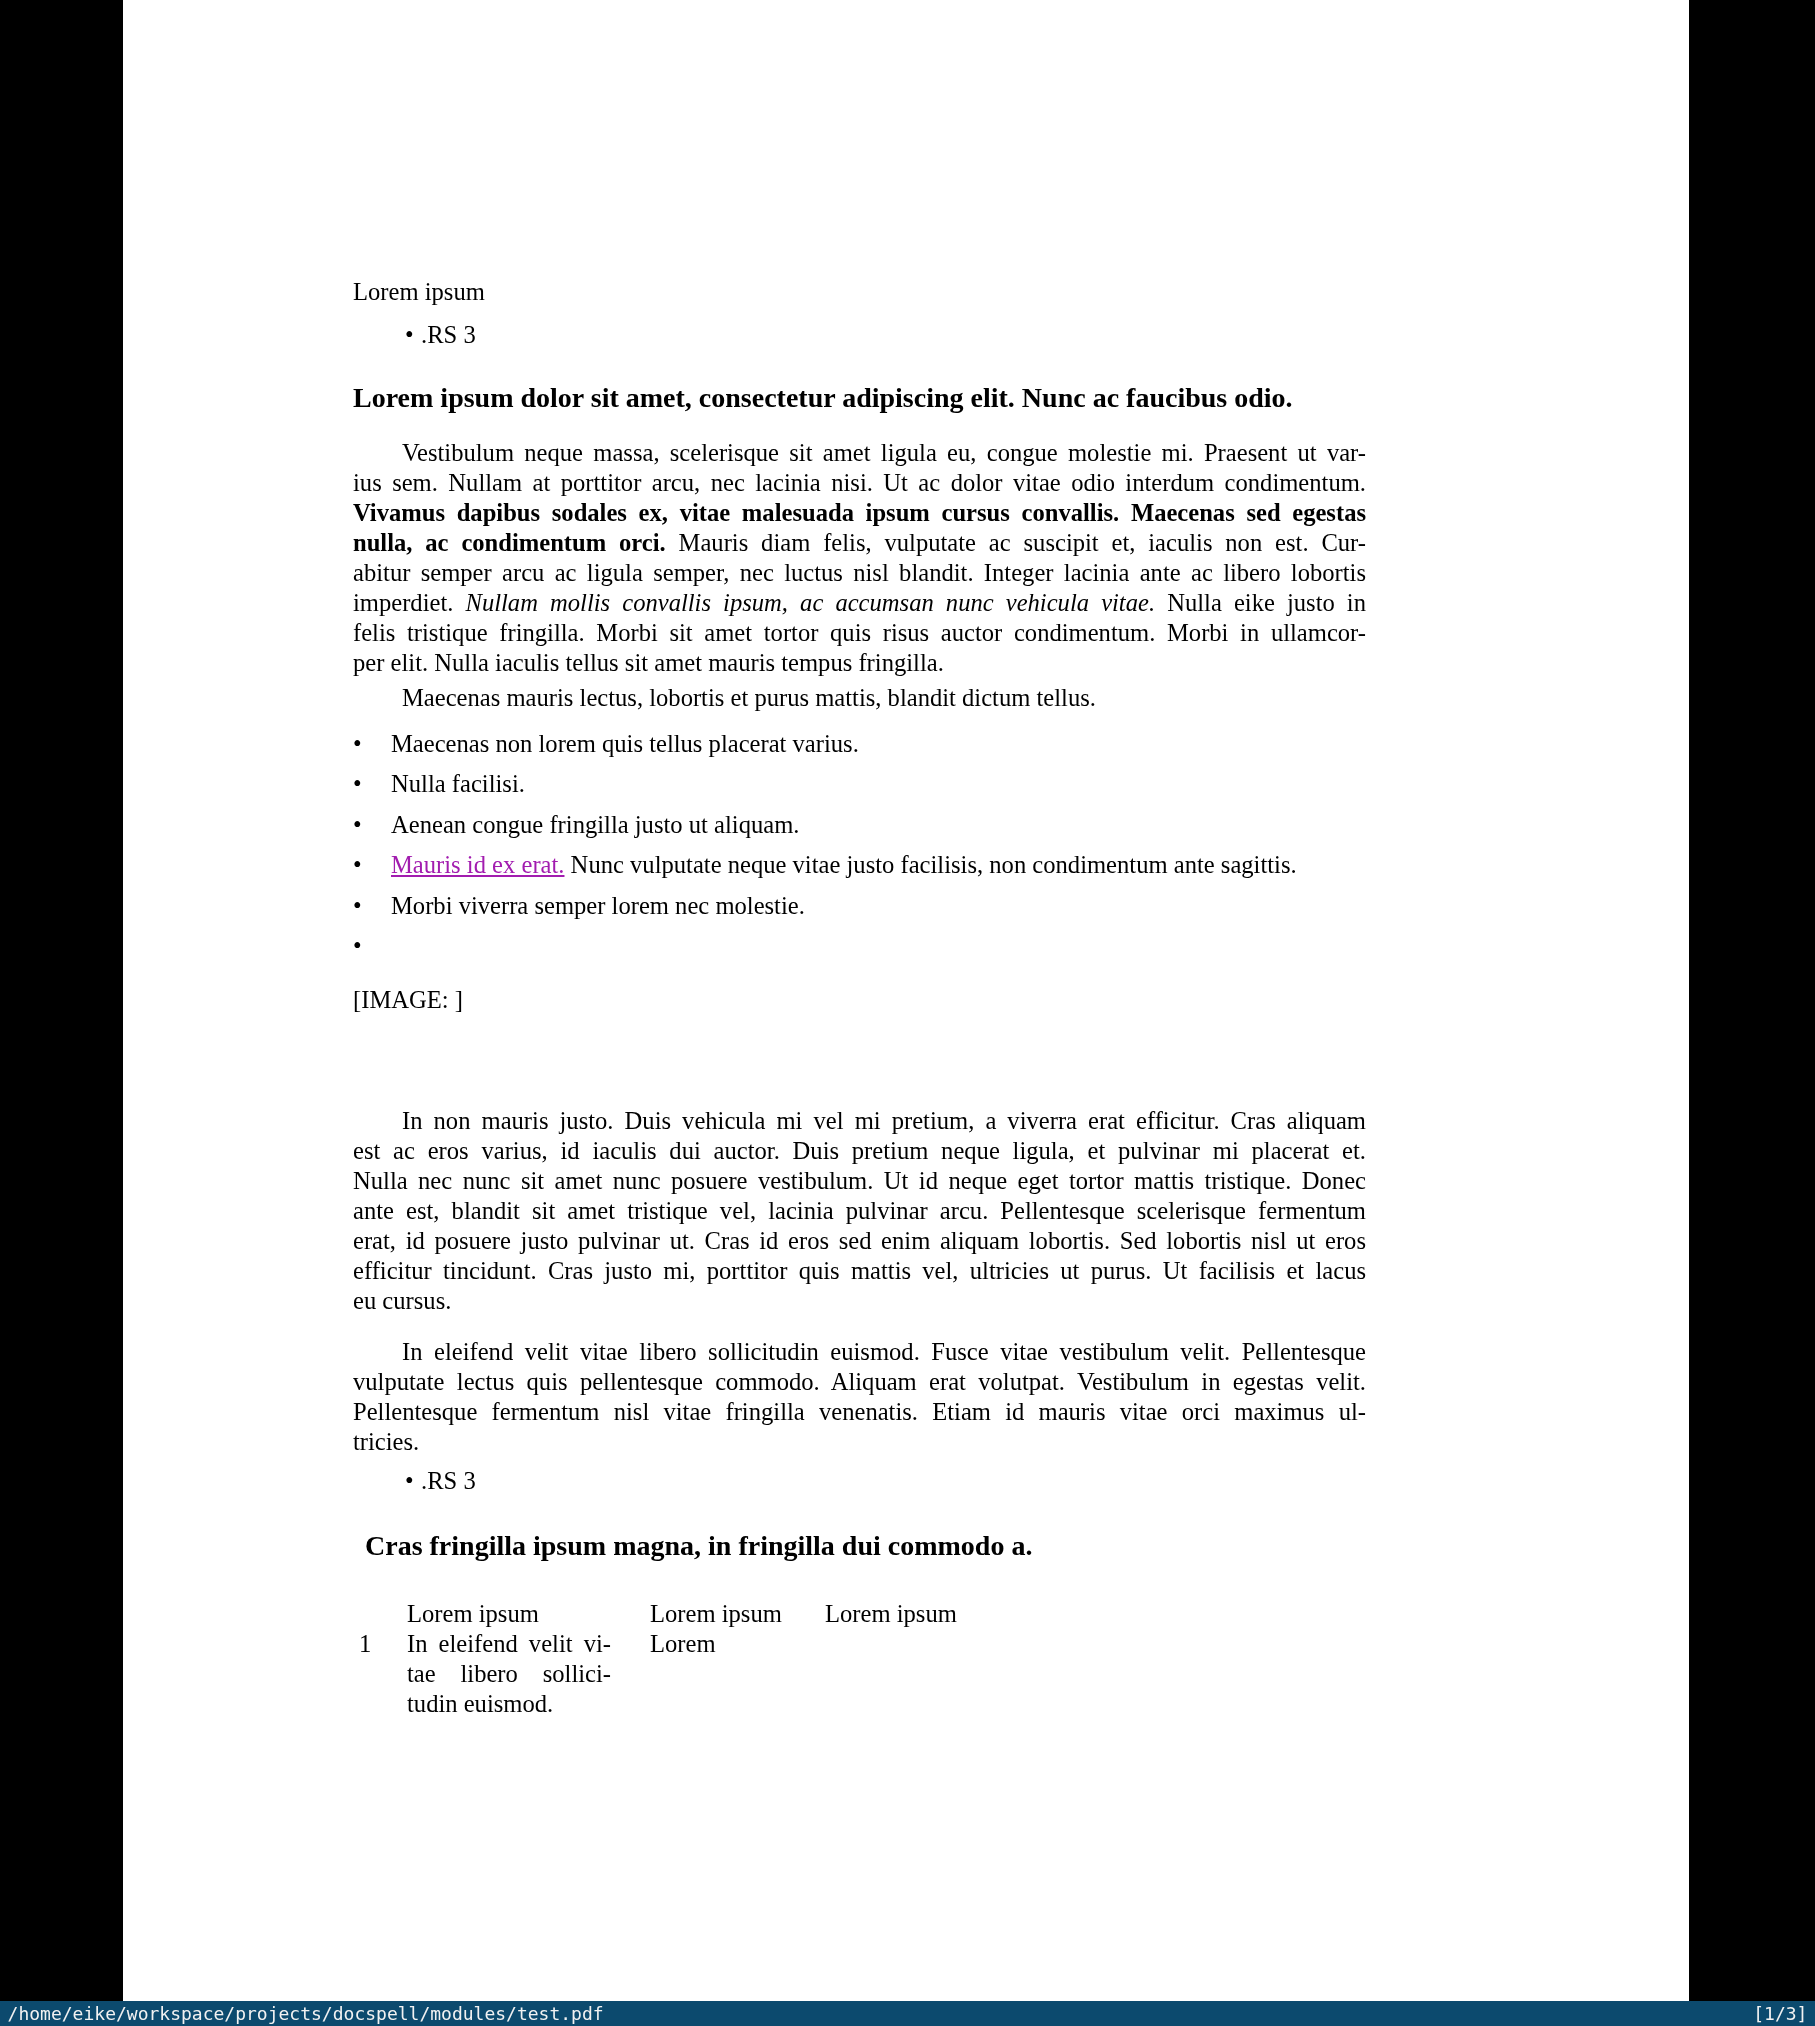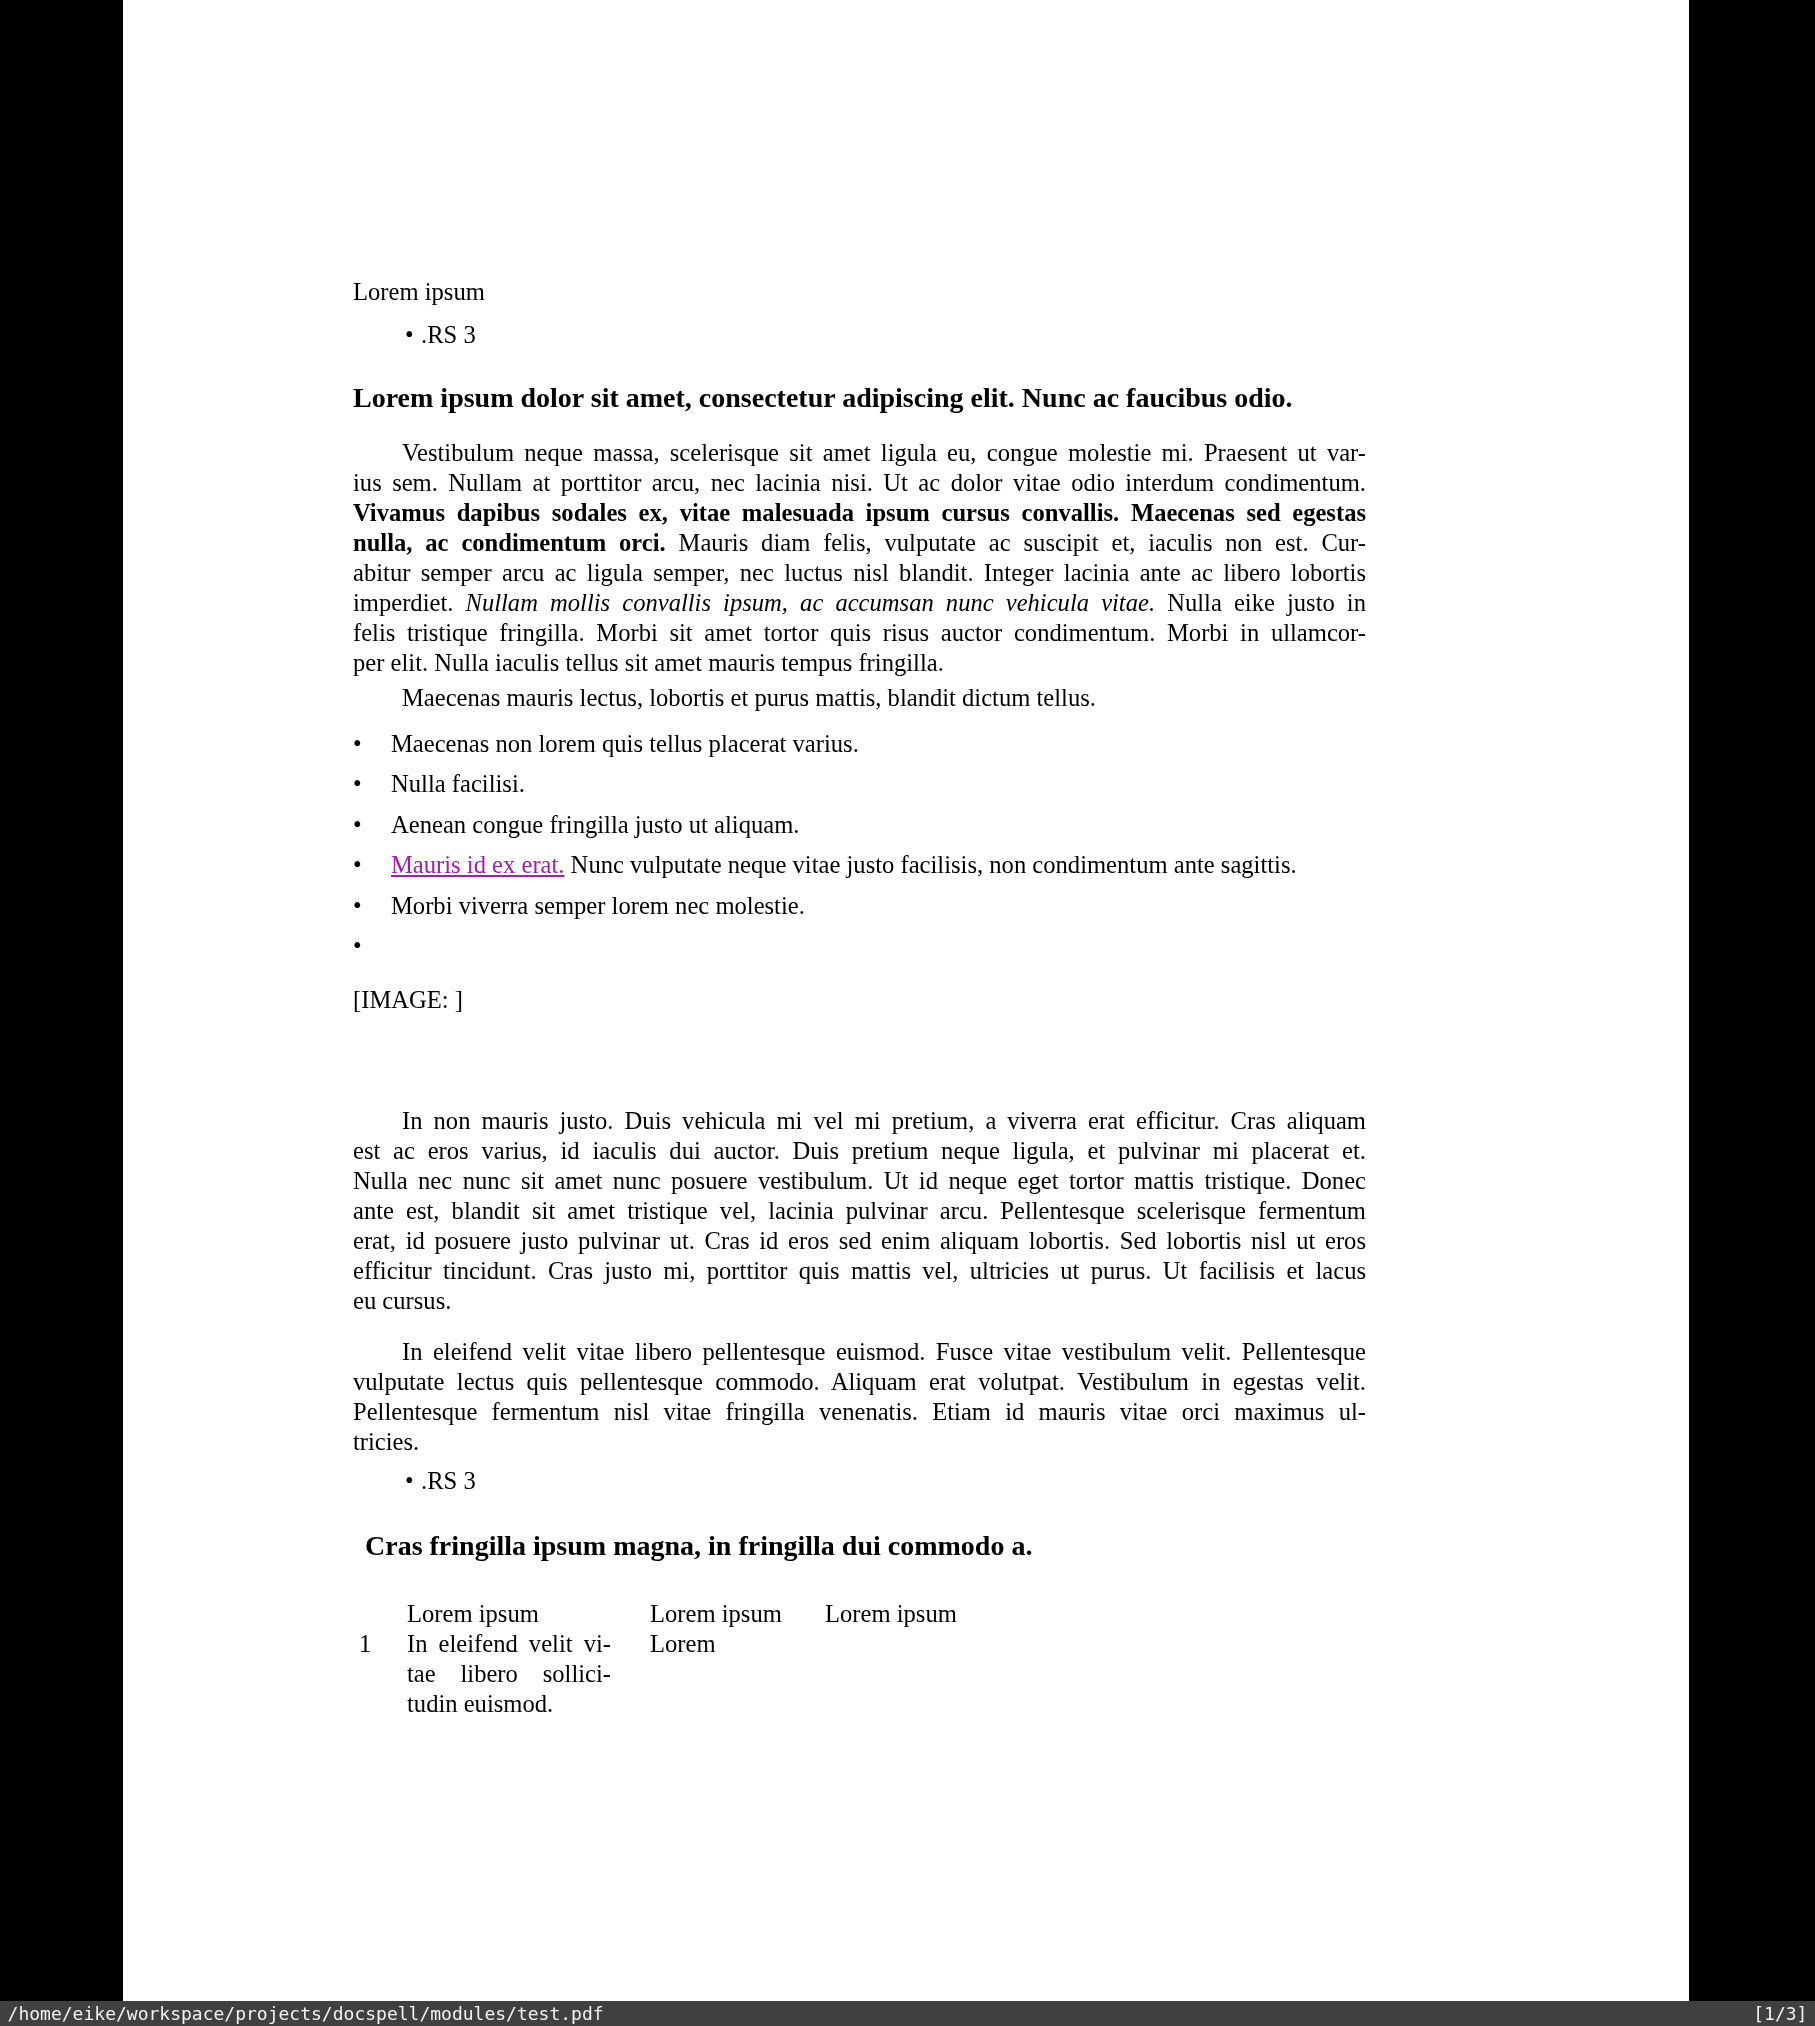--- a/index.html
+++ b/index.html
@@ -133,21 +133,21 @@
         <div class="pline pline-indent"><span class="seg-normal">In non mauris justo. Duis vehicula mi vel mi pretium, a viverra erat efficitur. Cras aliquam</span></div>
         <div class="pline"><span class="seg-normal">est ac eros varius, id iaculis dui auctor. Duis pretium neque ligula, et pulvinar mi placerat et.</span></div>
         <div class="pline"><span class="seg-normal">Nulla nec nunc sit amet nunc posuere vestibulum. Ut id neque eget tortor mattis tristique. Donec</span></div>
         <div class="pline"><span class="seg-normal">ante est, blandit sit amet tristique vel, lacinia pulvinar arcu. Pellentesque scelerisque fermentum</span></div>
         <div class="pline"><span class="seg-normal">erat, id posuere justo pulvinar ut. Cras id eros sed enim aliquam lobortis. Sed lobortis nisl ut eros</span></div>
         <div class="pline"><span class="seg-normal">efficitur tincidunt. Cras justo mi, porttitor quis mattis vel, ultricies ut purus. Ut facilisis et lacus</span></div>
         <div class="pline pline-last"><span class="seg-normal">eu cursus.</span></div>
       </div>
 
     <div class="abs para" style="left:230px; top:1337px;">
-        <div class="pline pline-indent"><span class="seg-normal">In eleifend velit vitae libero pellentesque euismod. Fusce vitae vestibulum velit. Pellentesque</span></div>
+        <div class="pline pline-indent"><span class="seg-normal">In eleifend velit vitae libero sollicitudin euismod. Fusce vitae vestibulum velit. Pellentesque</span></div>
         <div class="pline"><span class="seg-normal">vulputate lectus quis pellentesque commodo. Aliquam erat volutpat. Vestibulum in egestas velit.</span></div>
         <div class="pline"><span class="seg-normal">Pellentesque fermentum nisl vitae fringilla venenatis. Etiam id mauris vitae orci maximus ul-</span></div>
         <div class="pline pline-last"><span class="seg-normal">tricies.</span></div>
       </div>
 
     <div class="abs rs-item" style="left:282px; top:1466px;">
       <span class="rs-marker">•</span>
       <span>.RS 3</span>
     </div>
 
@@ -161,19 +161,19 @@
       <div class="abs cell1" style="left:284px; top:30px;">
           <div class="pline"><span class="seg-normal">In eleifend velit vi-</span></div>
           <div class="pline"><span class="seg-normal">tae libero sollici-</span></div>
           <div class="pline pline-last"><span class="seg-normal">tudin euismod.</span></div>
         </div>
       <div class="abs body-line" style="left:527px; top:30px;">Lorem</div>
     </div>
 
   </div>
 
-  <div class="statusbar" style="color: rgb(242, 242, 242); background: #404040;">
+  <div class="statusbar" style="color: rgb(242, 242, 242); background: #0c4a6e;">
     <span>/home/eike/workspace/projects/docspell/modules/test.pdf</span>
     <span>[1/3]</span>
   </div>
 
 </div>
 
 
 </body></html>

